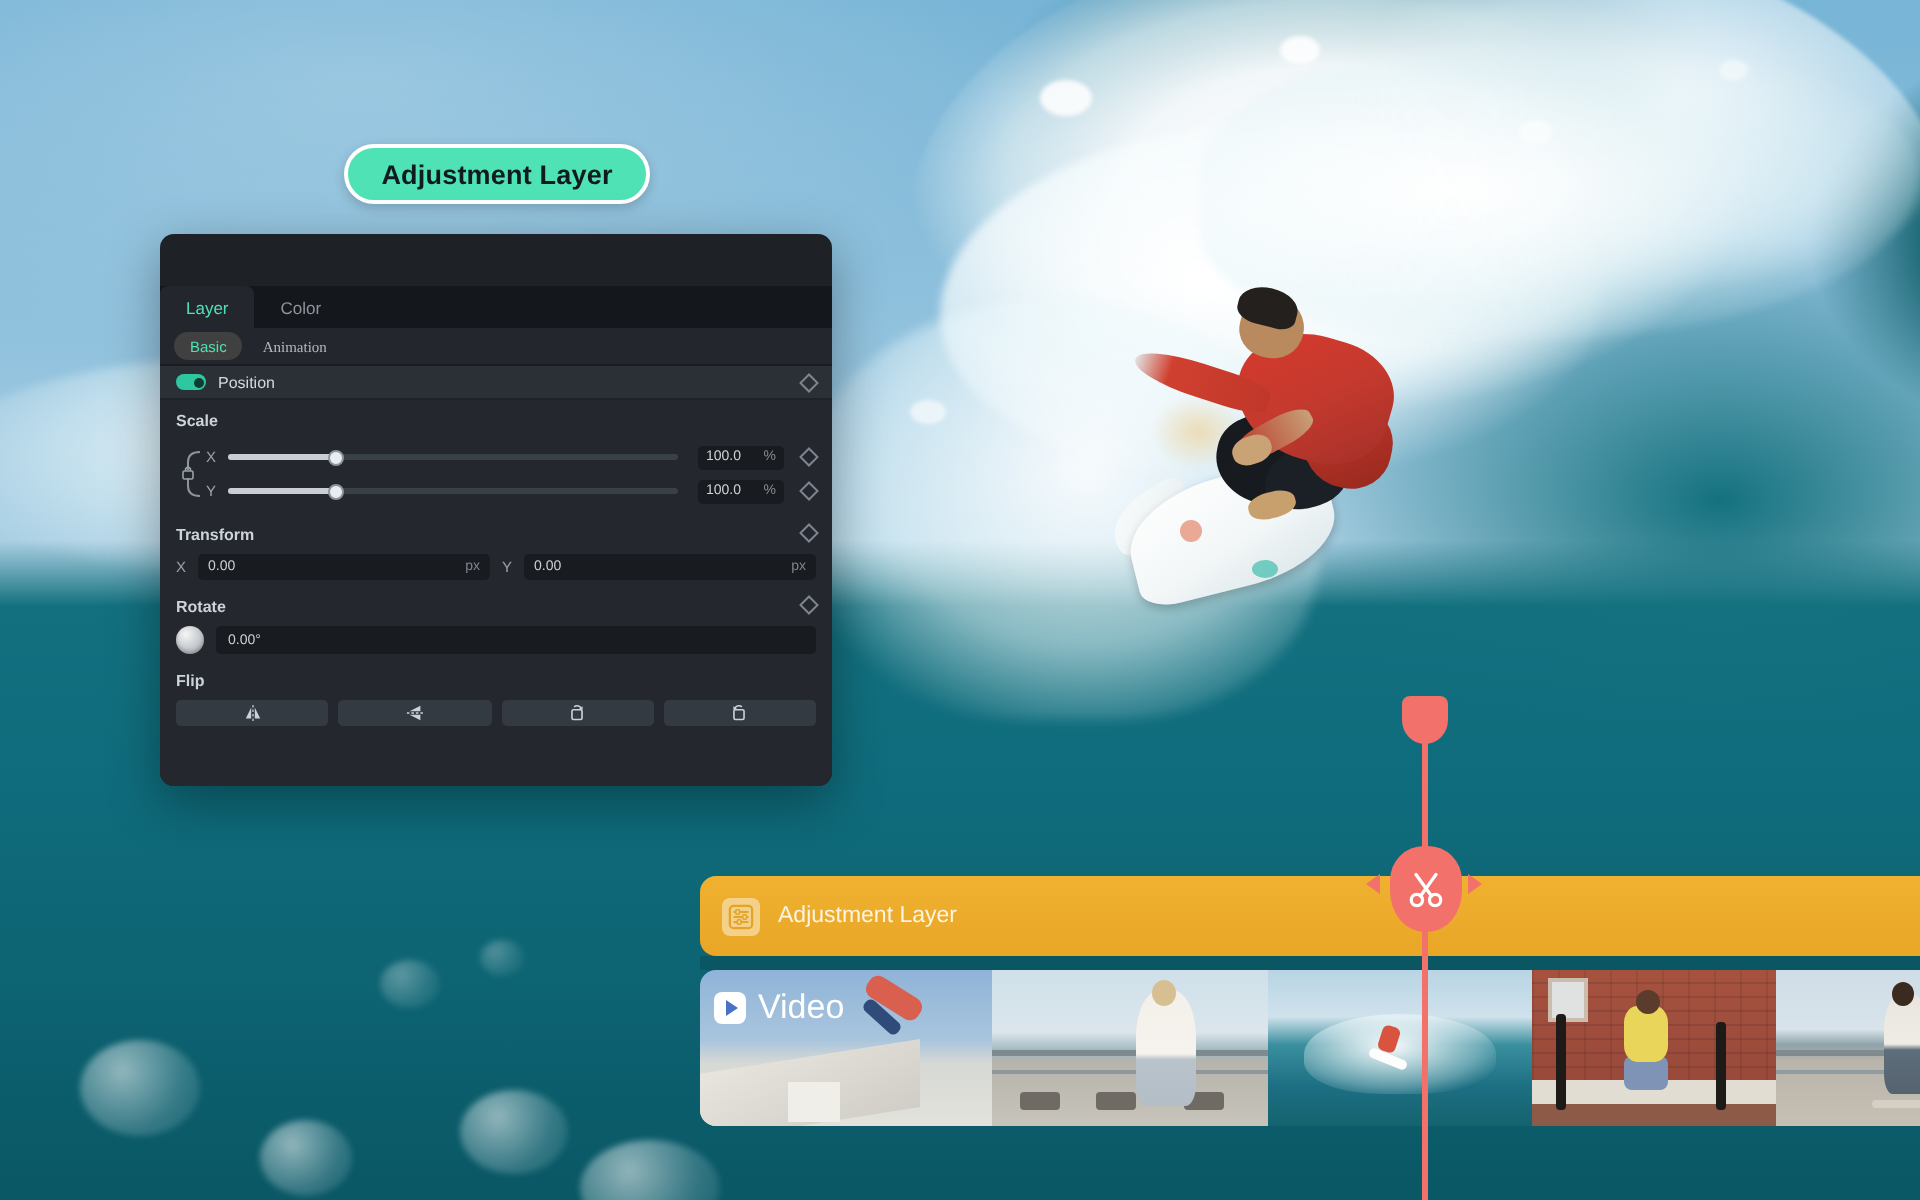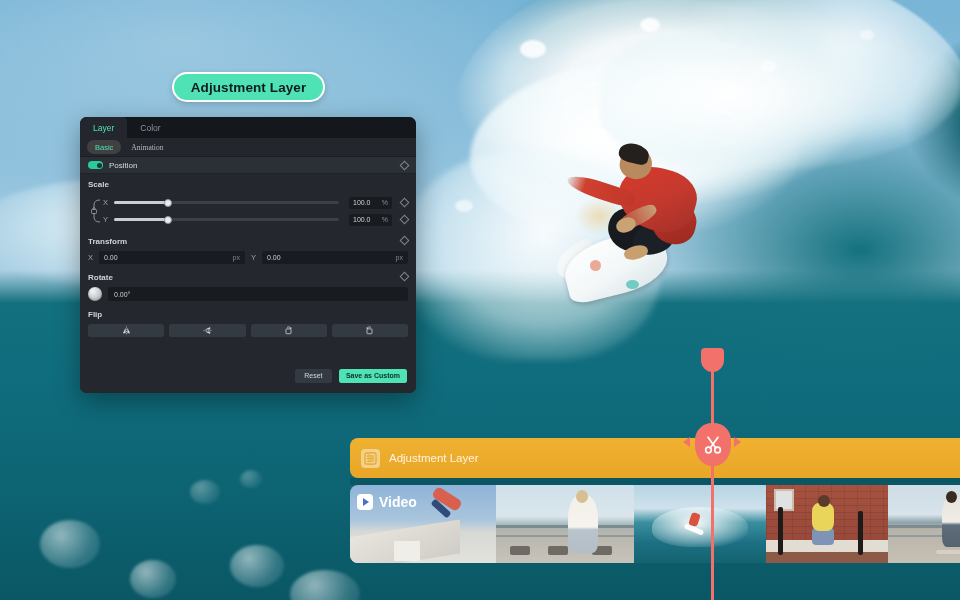--- a/index.html
+++ b/index.html
@@ -181,21 +181,21 @@
     width: 336px; height: 276px;
     background: #1e2227;
     border-radius: 7px;
     overflow: hidden;
     box-shadow: 0 8px 26px rgba(0,0,0,.35);
     color: #c8ced6;
     font-size: 8px;
   }
   .panel-tabs {
     height: 21px; background: #14171b;
-    display: flex; align-items: stretch;
+    display: flex; align-items: stretch; margin-top: 26px;
   }
   .ptab {
     padding: 0 13px; display: flex; align-items: center;
     font-size: 8.5px; color: #8d949d; cursor: default;
   }
   .ptab.active {
     background: #23272d; color: #4ee2b5;
     border-top-left-radius: 4px; border-top-right-radius: 4px;
   }
   .panel-subtabs {
@@ -352,21 +352,21 @@
   }
   .play-ico {
     width: 16px; height: 16px; border-radius: 4px; background: #ffffff;
     display: flex; align-items: center; justify-content: center;
   }
   .play-ico .tri {
     width: 0; height: 0; border-left: 6px solid #4a72c4;
     border-top: 4px solid transparent; border-bottom: 4px solid transparent;
     margin-left: 1.5px;
   }
-  .clip-text { font-size: 14px; color: #ffffff; font-weight: bold; }
+  .clip-text { font-size: 17px; color: #ffffff; }
 
   
   .th1 { width: 146px; background:
       linear-gradient(180deg,#8fb4d8 0%,#a9c5dd 45%,#d6d9d4 60%,#e3e2dc 100%); }
   .th1 .ramp { position: absolute; left: -10px; bottom: 0; width: 120px; height: 34px;
       background: linear-gradient(160deg,#e8e6df,#cfcdc5); transform: skewY(-9deg); }
   .th1 .box { position: absolute; left: 44px; bottom: 2px; width: 26px; height: 20px; background: #efeee8; }
   .th1 .sk { position: absolute; left: 80px; top: 20px; width: 22px; height: 7px;
       background: #2e4b7a; border-radius: 3px; transform: rotate(42deg); }
   .th1 .sk2 { position: absolute; left: 82px; top: 8px; width: 30px; height: 12px;

